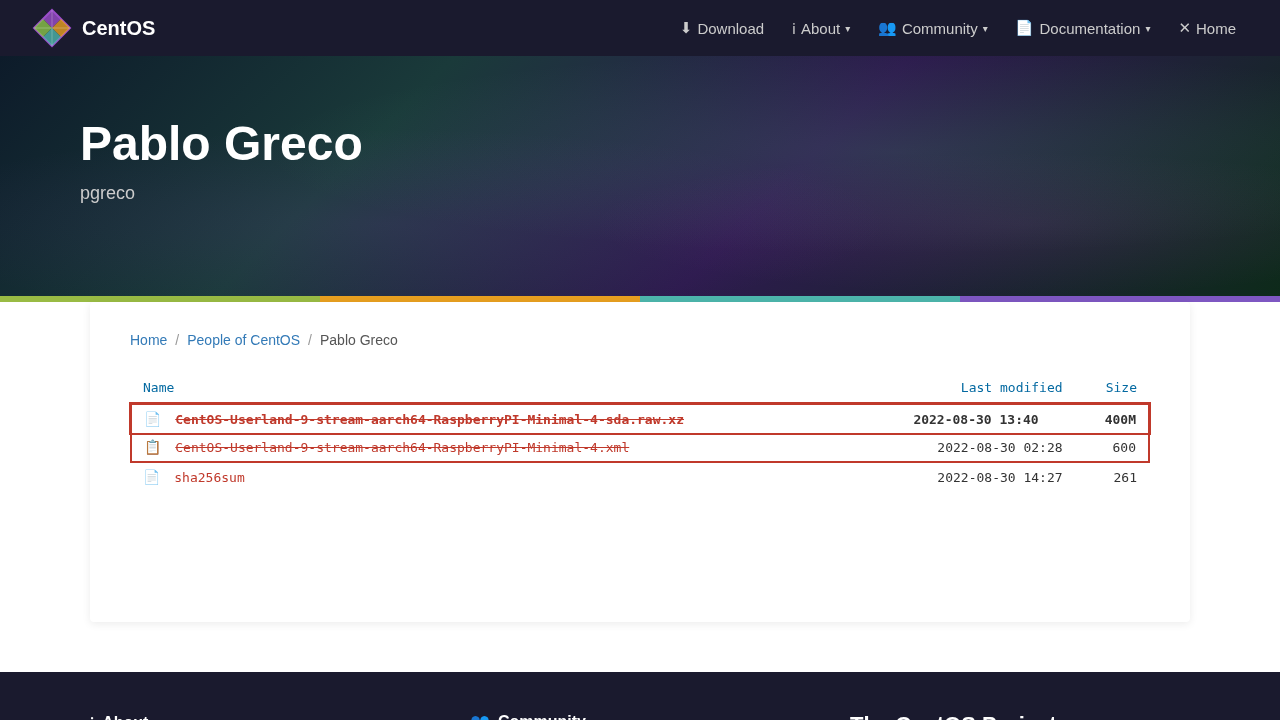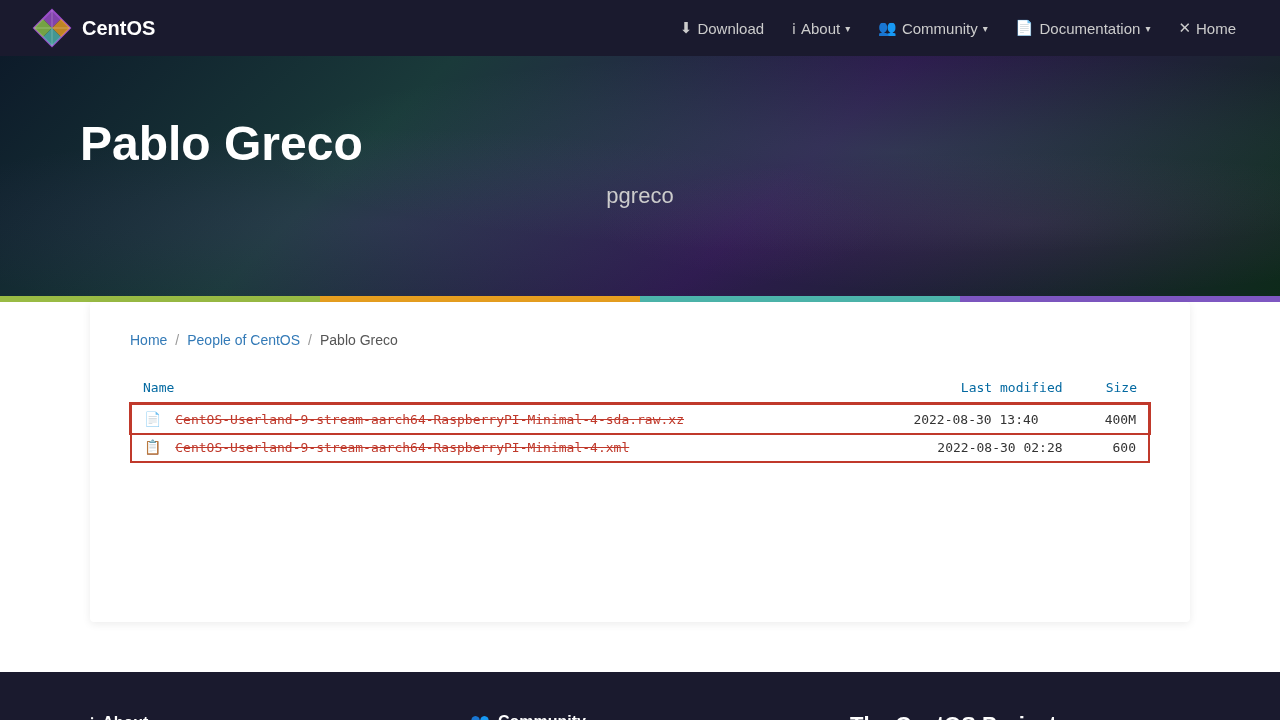--- a/index.html
+++ b/index.html
@@ -64,24 +64,23 @@
     .hero h1 {
       color: #fff;
       font-size: 48px;
       font-weight: bold;
       position: relative;
       z-index: 1;
       margin-bottom: 12px;
     }
     .hero .username {
       color: #ccc;
-      font-size: 22px;
+      font-size: 18px;
       position: relative;
       z-index: 1;
-      text-align: center;
     }
 
     
     .color-stripe {
       height: 6px;
       background: linear-gradient(to right, #9b4, #9b4 25%, #e8a020 25%, #e8a020 50%, #4db6ac 50%, #4db6ac 75%, #7e57c2 75%);
     }
 
     
     .main-content {
@@ -243,37 +242,45 @@
       <thead>
         <tr class="header-row">
           <th>Name</th>
           <th class="right">Last modified</th>
           <th class="right">Size</th>
         </tr>
       </thead>
       <tbody>
 
 
-        <tr style="outline: 2px solid #c0392b; position:relative;">
+        <tr style="outline: 2px solid #c0392b; position:relative;font-weight:bold;">
           <td style="border-top: 2px solid #c0392b; border-left: 2px solid #c0392b;">
             <span class="file-icon">📄</span>
             <a class="file-link strikethrough" href="#">CentOS-Userland-9-stream-aarch64-RaspberryPI-Minimal-4-sda.raw.xz</a>
           </td>
           <td style="text-align:center; border-top: 2px solid #c0392b; margin-top: 28px;">2022-08-30 13:40</td>
           <td style="text-align:right; border-top: 2px solid #c0392b; border-right: 2px solid #c0392b;">400M</td>
         </tr>
         <tr>
           <td style="border-bottom: 2px solid #c0392b; border-left: 2px solid #c0392b;">
             <span class="file-icon">📋</span>
             <a class="file-link strikethrough" href="#">CentOS-Userland-9-stream-aarch64-RaspberryPI-Minimal-4.xml</a>
           </td>
           <td style="text-align:right; border-bottom: 2px solid #c0392b; margin-top: 9px;">2022-08-30 02:28</td>
           <td style="text-align:right; border-bottom: 2px solid #c0392b; border-right: 2px solid #c0392b;">600</td>
         </tr>
 
+        <tr>
+          <td>
+            <span class="file-icon">📄</span>
+            <a class="file-link" href="#">sha256sum</a>
+          </td>
+          <td style="text-align:right;">2022-08-30 14:27</td>
+          <td style="text-align:right;">261</td>
+        </tr>
       </tbody>
     </table>
 
   </div>
 </div>
 
 <footer class="footer">
   <div class="footer-grid">
 
     <div class="footer-section">

